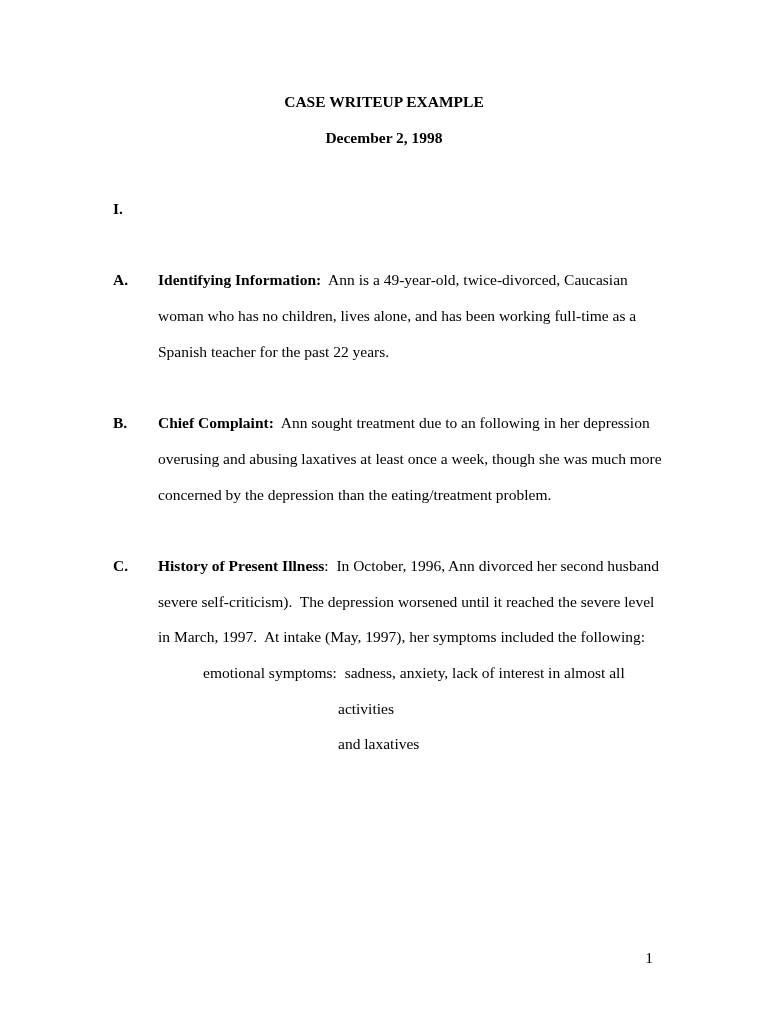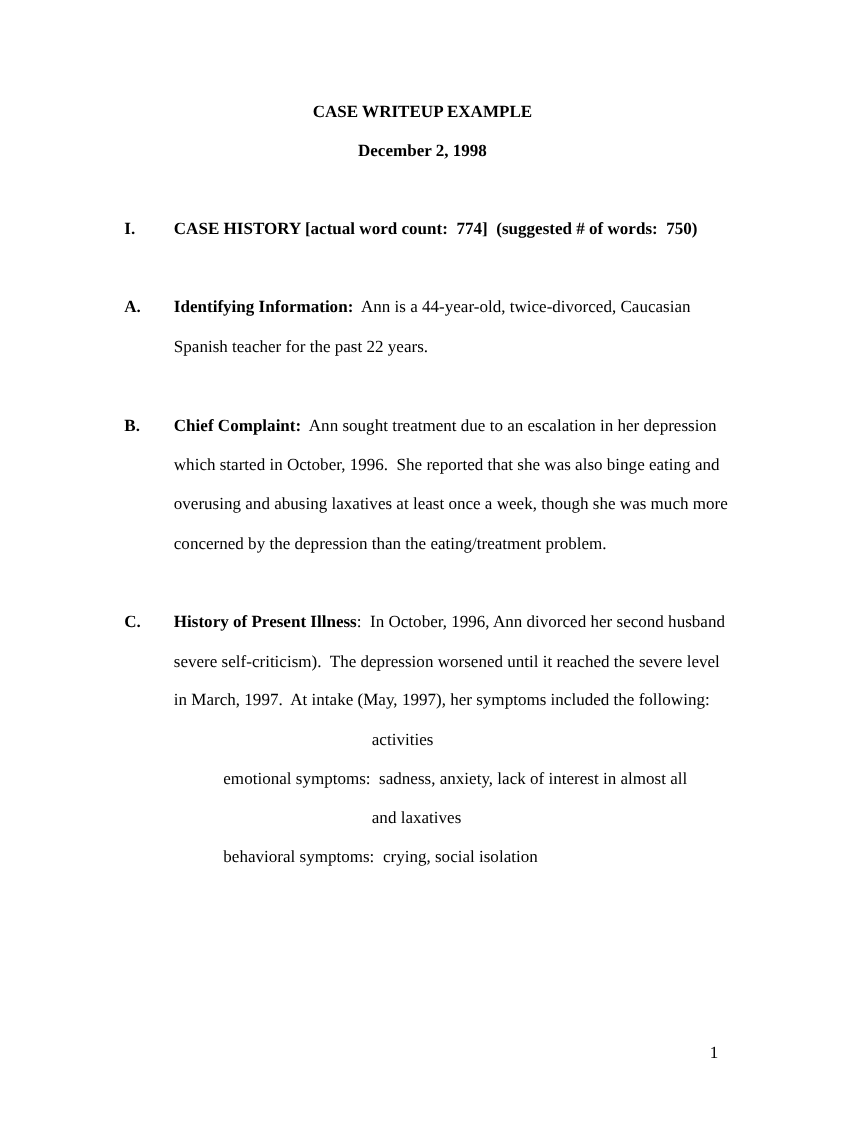--- a/index.html
+++ b/index.html
@@ -54,40 +54,39 @@
 </head>
 <body>
 
 <div class="doc">
 
   <div class="line center bold">CASE WRITEUP EXAMPLE</div>
   <div class="line center bold">December 2, 1998</div>
 
   <div class="line"></div>
 
-  <div class="line"><span class="sec-label">I.</span><span class="bold">CASE HISTORY [actual word count:  774]  (suggested # of words:  750)</span></div>
+  <div class="line"><span class="sec-label">I.</span></div>
 
   <div class="line"></div>
 
-  <div class="line"><span class="sec-label">A.</span><span class="bold">Identifying Information:</span><span>  Ann is a 44-year-old, twice-divorced, Caucasian</span></div>
+  <div class="line"><span class="sec-label">A.</span><span class="bold">Identifying Information:</span><span>  Ann is a 49-year-old, twice-divorced, Caucasian</span></div>
+  <div class="line">woman who has no children, lives alone, and has been working full-time as a</div>
   <div class="line">Spanish teacher for the past 22 years.</div>
 
   <div class="line"></div>
 
-  <div class="line"><span class="sec-label">B.</span><span class="bold">Chief Complaint:</span><span>  Ann sought treatment due to an escalation in her depression</span></div>
-  <div class="line">which started in October, 1996.  She reported that she was also binge eating and</div>
+  <div class="line"><span class="sec-label">B.</span><span class="bold">Chief Complaint:</span><span>  Ann sought treatment due to an following in her depression</span></div>
   <div class="line">overusing and abusing laxatives at least once a week, though she was much more</div>
   <div class="line">concerned by the depression than the eating/treatment problem.</div>
 
   <div class="line"></div>
 
   <div class="line"><span class="sec-label">C.</span><span class="bold">History of Present Illness</span><span>:  In October, 1996, Ann divorced her second husband</span></div>
   <div class="line">severe self-criticism).  The depression worsened until it reached the severe level</div>
   <div class="line">in March, 1997.  At intake (May, 1997), her symptoms included the following:</div>
 
+  <div class="line ind1">emotional symptoms:  sadness, anxiety, lack of interest in almost all</div>
   <div class="line ind2">activities</div>
-  <div class="line ind1">emotional symptoms:  sadness, anxiety, lack of interest in almost all</div>
   <div class="line ind2">and laxatives</div>
-  <div class="line ind1">behavioral symptoms:  crying, social isolation</div>
 
 </div>
 
 <div class="page-number">1</div>
 
 </body></html>

